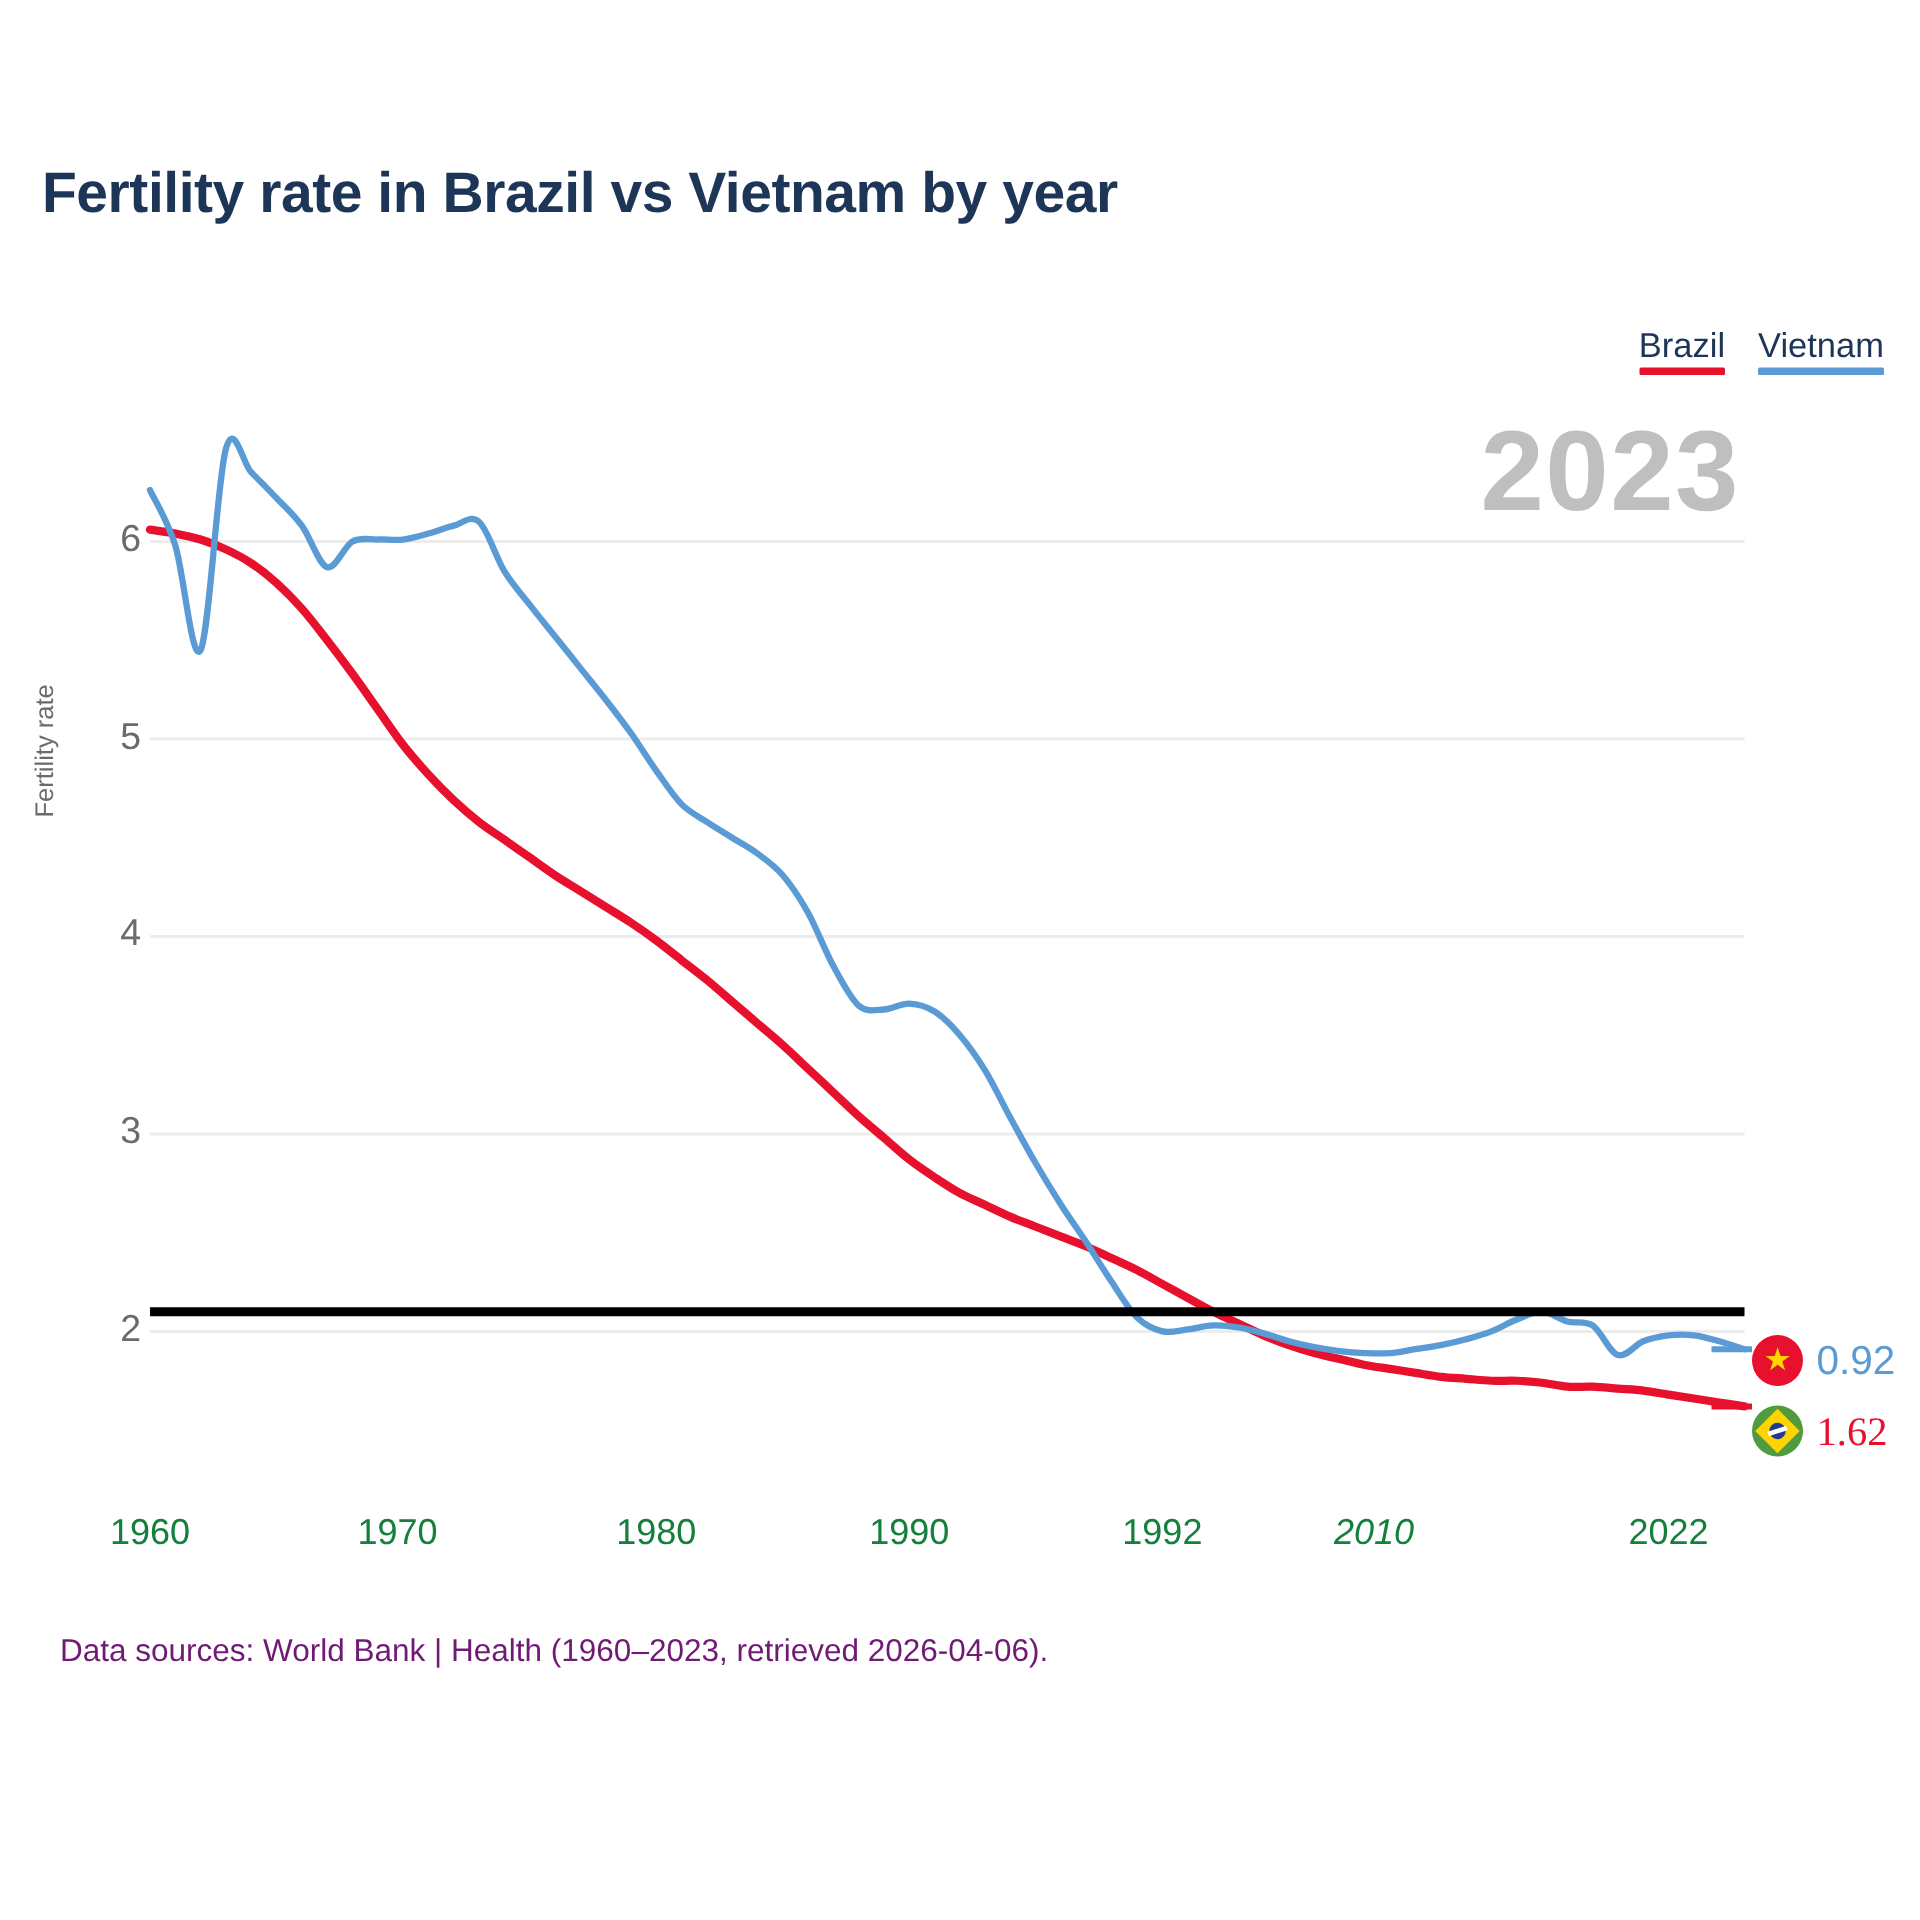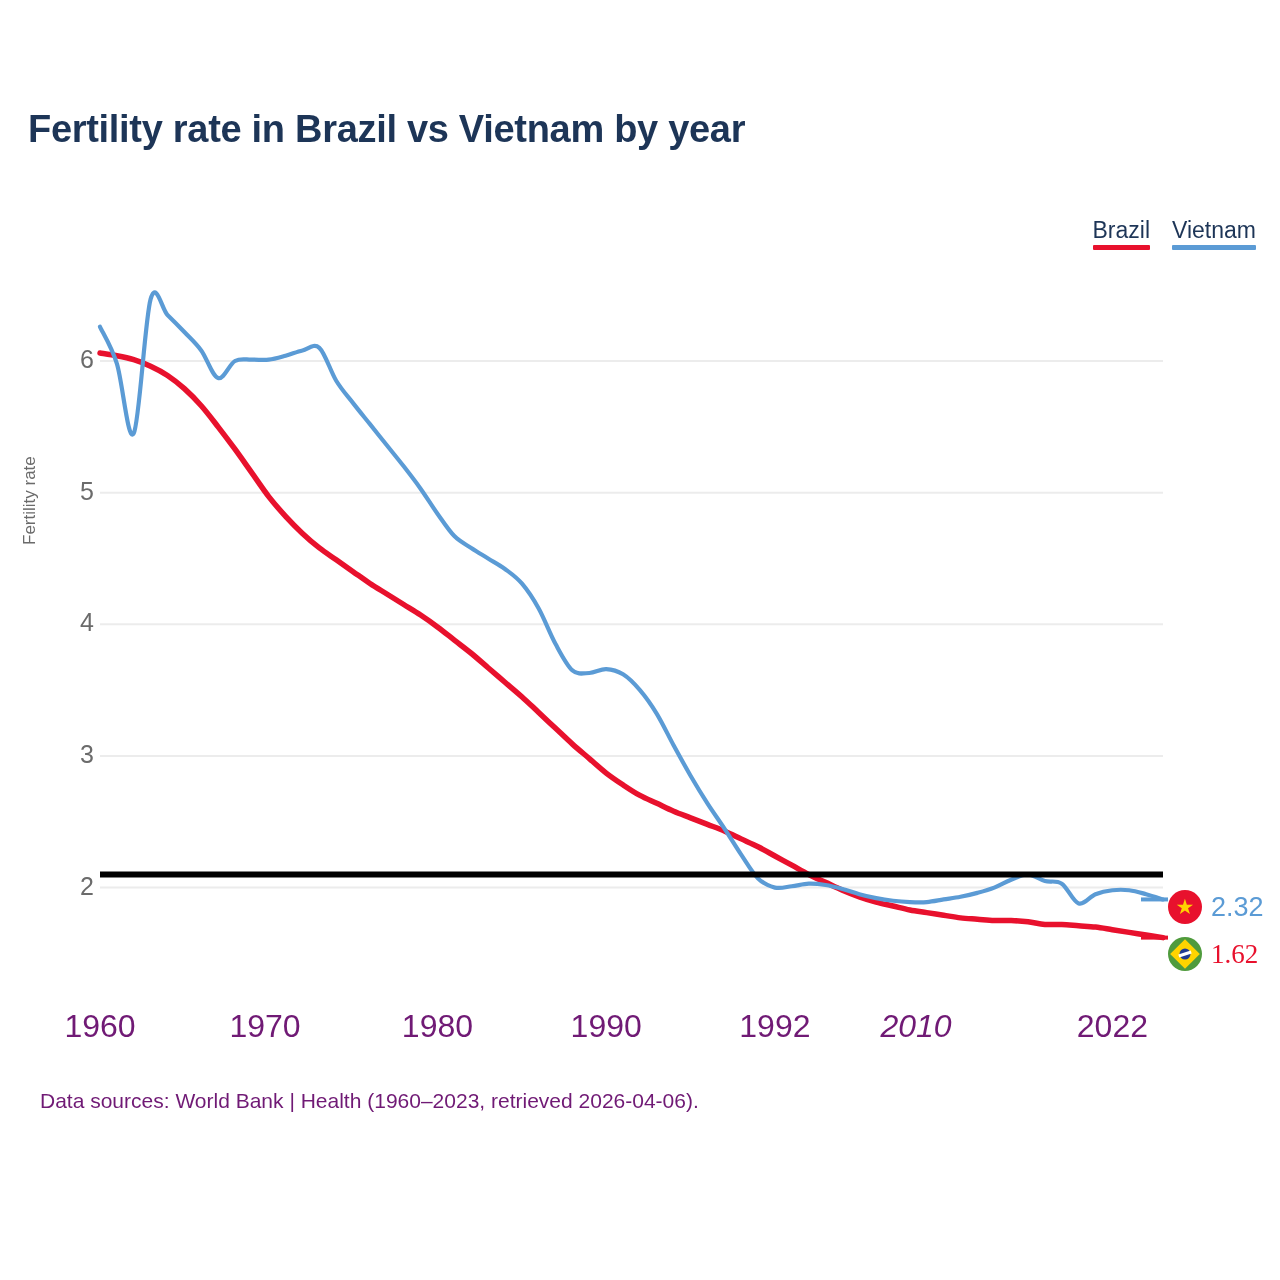--- a/index.html
+++ b/index.html
@@ -96,22 +96,22 @@
     position: absolute;
     right: 1186px;
     font-size: 25px;
     color: #6b6b6b;
     text-align: right;
     line-height: 1;
   }
   .x-tick-label {
     position: absolute;
     top: 1010px;
-    font-size: 32px;
-    color: #701a75;
+    font-size: 24px;
+    color: #15803d;
     transform: translateX(-50%);
     line-height: 1;
     white-space: nowrap;
   }
 
   
   .end-marker {
     position: absolute;
     display: flex;
     align-items: center;
@@ -192,20 +192,21 @@
     <div class="legend-item">
       <span class="legend-label">Brazil</span>
       <span class="legend-rule" style="background:#e8112d"></span>
     </div>
     <div class="legend-item">
       <span class="legend-label">Vietnam</span>
       <span class="legend-rule" style="background:#5b9bd5"></span>
     </div>
   </div>
 
+  <div class="year-watermark">2023</div>
 
   <div class="plot-wrap">
     <div class="y-axis-title">Fertility rate</div>
     <svg id="chart-svg" width="1280" height="1280" style="position:absolute; left:0; top:0;">
         <line x1="100" x2="1163" y1="887.5922330097087" y2="887.5922330097087" stroke="#ececec" stroke-width="2"></line>
         <line x1="100" x2="1163" y1="755.9417475728155" y2="755.9417475728155" stroke="#ececec" stroke-width="2"></line>
         <line x1="100" x2="1163" y1="624.2912621359224" y2="624.2912621359224" stroke="#ececec" stroke-width="2"></line>
         <line x1="100" x2="1163" y1="492.6407766990291" y2="492.6407766990291" stroke="#ececec" stroke-width="2"></line>
         <line x1="100" x2="1163" y1="360.9902912621359" y2="360.9902912621359" stroke="#ececec" stroke-width="2"></line>
         <path d="M100.00,353.09C102.81,353.53 111.25,354.63 116.87,355.72C122.50,356.82 128.12,357.92 133.75,359.67C139.37,361.43 144.99,363.62 150.62,366.26C156.24,368.89 161.87,371.74 167.49,375.47C173.12,379.20 178.74,383.59 184.37,388.64C189.99,393.68 195.61,399.39 201.24,405.75C206.86,412.11 212.49,419.57 218.11,426.82C223.74,434.06 229.36,441.52 234.98,449.20C240.61,456.88 246.23,464.99 251.86,472.89C257.48,480.79 263.11,489.35 268.73,496.59C274.35,503.83 279.98,510.19 285.60,516.34C291.23,522.48 296.85,528.19 302.48,533.45C308.10,538.72 313.72,543.55 319.35,547.93C324.97,552.32 330.60,555.83 336.22,559.78C341.85,563.73 347.47,567.68 353.10,571.63C358.72,575.58 364.34,579.75 369.97,583.48C375.59,587.21 381.22,590.50 386.84,594.01C392.47,597.52 398.09,601.03 403.71,604.54C409.34,608.05 414.96,611.35 420.59,615.08C426.21,618.81 431.84,622.76 437.46,626.92C443.08,631.09 448.71,635.70 454.33,640.09C459.96,644.48 465.58,648.65 471.21,653.25C476.83,657.86 482.46,662.91 488.08,667.74C493.70,672.56 499.33,677.39 504.95,682.22C510.58,687.04 516.20,691.65 521.83,696.70C527.45,701.75 533.07,707.23 538.70,712.50C544.32,717.76 549.95,723.03 555.57,728.30C561.20,733.56 566.82,739.05 572.44,744.09C578.07,749.14 583.69,753.75 589.32,758.57C594.94,763.40 600.57,768.67 606.19,773.06C611.81,777.44 617.44,781.17 623.06,784.90C628.69,788.63 634.31,792.37 639.94,795.44C645.56,798.51 651.19,800.70 656.81,803.34C662.43,805.97 668.06,808.82 673.68,811.23C679.31,813.65 684.93,815.62 690.56,817.82C696.18,820.01 701.80,822.21 707.43,824.40C713.05,826.59 718.68,828.57 724.30,830.98C729.93,833.40 735.55,836.25 741.17,838.88C746.80,841.51 752.42,843.93 758.05,846.78C763.67,849.63 769.30,852.92 774.92,856.00C780.54,859.07 786.17,862.14 791.79,865.21C797.42,868.28 803.04,871.57 808.67,874.43C814.29,877.28 819.92,879.69 825.54,882.33C831.16,884.96 836.79,887.81 842.41,890.23C848.04,892.64 853.66,894.83 859.29,896.81C864.91,898.78 870.53,900.54 876.16,902.07C881.78,903.61 887.41,904.71 893.03,906.02C898.66,907.34 904.28,908.88 909.90,909.97C915.53,911.07 921.15,911.73 926.78,912.61C932.40,913.48 938.03,914.36 943.65,915.24C949.28,916.12 954.90,917.21 960.52,917.87C966.15,918.53 971.77,918.75 977.40,919.19C983.02,919.63 988.65,920.29 994.27,920.50C999.89,920.72 1005.52,920.29 1011.14,920.50C1016.77,920.72 1022.39,921.16 1028.02,921.82C1033.64,922.48 1039.26,924.02 1044.89,924.45C1050.51,924.89 1056.14,924.23 1061.76,924.45C1067.39,924.67 1073.01,925.33 1078.63,925.77C1084.26,926.21 1089.88,926.43 1095.51,927.09C1101.13,927.75 1106.76,928.84 1112.38,929.72C1118.01,930.60 1123.63,931.48 1129.25,932.35C1134.88,933.23 1140.50,934.11 1146.13,934.99C1151.75,935.86 1160.19,937.18 1163.00,937.62" fill="none" stroke="#e8112d" stroke-width="5.5" stroke-linecap="round" stroke-linejoin="round"></path>
@@ -229,21 +230,21 @@
         <div class="x-tick-label" style="left: 774.921px;">1992</div>
         <div class="x-tick-label" style="left: 916px; font-style: italic;">2010</div>
         <div class="x-tick-label" style="left: 1112.38px;">2022</div>
       </div>
   </div>
 
   <div class="end-marker" style="left:1168px; top:890px;">
     <span class="flag-badge flag-vn">
       <span class="vn-star">★</span>
     </span>
-    <span class="end-value" style="color:#5b9bd5">2.32</span>
+    <span class="end-value" style="color:#5b9bd5">0.92</span>
   </div>
 
   <div class="end-marker" style="left:1168px; top:937px;font-family:Liberation Serif, serif;">
     <span class="flag-badge flag-br">
       <span class="br-diamond"></span>
       <span class="br-globe"></span>
       <span class="br-band"></span>
     </span>
     <span class="end-value" style="color:#e8112d">1.62</span>
   </div>

